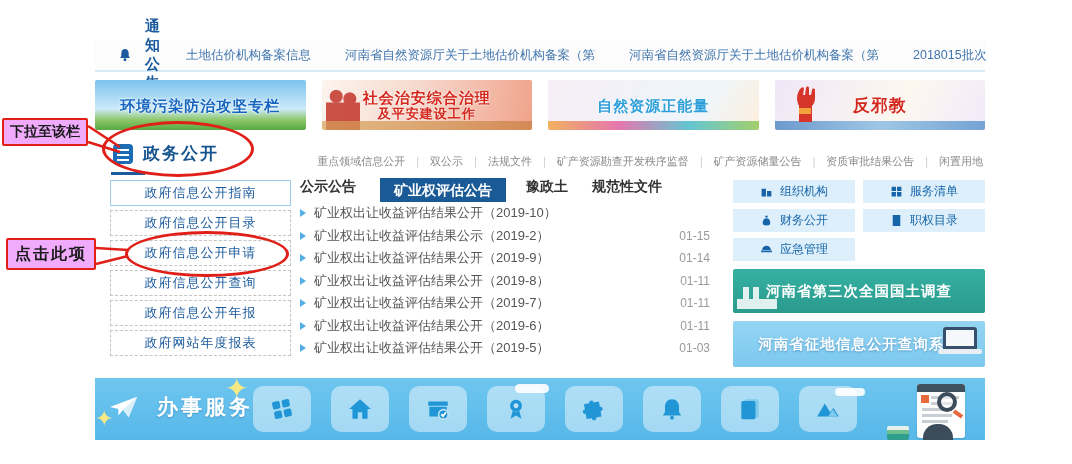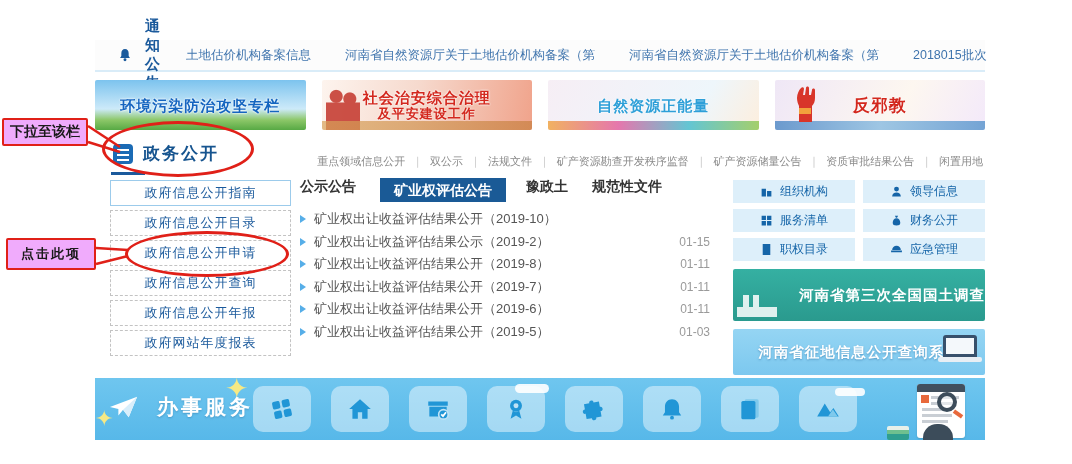--- a/index.html
+++ b/index.html
@@ -58,36 +58,36 @@
   .side-item { height:26px; margin-bottom:4px; border:1px dashed #c3c3c3; background:#fff;
     color:#1b5a9c; font-size:13px; display:flex; align-items:center; justify-content:center;
     letter-spacing:1px; cursor:pointer; }
   .side-item.first { border:1px solid #9ccbeb; }
 
   
   .center { left:300px; top:178px; width:410px; }
   .tabs { display:flex; height:24px; }
   .tab { font-size:14px; font-weight:bold; color:#333; margin-right:24px; cursor:pointer; white-space:nowrap; }
   .tab.active { background:#1a5a96; color:#fff; padding:4px 14px; margin-right:20px; }
-  .news { margin-top:6px; }
+  .news { margin-top:0; }
   .news-row { display:flex; align-items:center; height:22.5px; cursor:pointer; }
   .tri { width:0; height:0; border-left:6px solid #56aee8; border-top:4px solid transparent;
     border-bottom:4px solid transparent; margin-right:8px; flex:0 0 auto; }
   .news-title { font-size:13px; color:#555; flex:1 1 auto; white-space:nowrap; overflow:hidden; }
   .news-date { font-size:12px; color:#9a9a9a; flex:0 0 auto; }
 
   
   .rightcol { left:733px; top:180px; width:252px; }
   .quick-grid { display:grid; grid-template-columns:122px 122px; gap:6px 8px; }
   .qbtn { height:23px; background:#ddeffa; display:flex; align-items:center; justify-content:center;
     color:#1565a8; font-size:12px; cursor:pointer; }
   .qbtn svg { margin-right:7px; }
   .sbanner { width:252px; border-radius:2px; margin-top:8px; color:#fff; font-weight:bold;
     display:flex; align-items:center; justify-content:center; cursor:pointer; position:relative; overflow:hidden; }
-  .sb1 { height:52px; background:linear-gradient(180deg,#35b0a2,#2a9a8e); font-size:14.5px; letter-spacing:1px;justify-content:flex-end; }
+  .sb1 { height:44px; background:linear-gradient(180deg,#35b0a2,#2a9a8e); font-size:14.5px; letter-spacing:1px; }
   .sb1::before { content:""; position:absolute; left:4px; bottom:4px; width:40px; height:22px;
     background:linear-gradient(0deg,#ffffff 0 10px,transparent 10px),
                linear-gradient(90deg,transparent 0 6px,#ffffff 6px 12px,transparent 12px 16px,#ffffff 16px 22px,transparent 22px);
     opacity:.85; }
   .sb2 { height:46px; background:linear-gradient(180deg,#95d5f3,#7cc8ef); font-size:14.5px;
     letter-spacing:1px; text-shadow:0 1px 2px rgba(40,110,160,.55); }
   .laptop { position:absolute; right:8px; top:6px; width:34px; height:22px; background:#37506b;
     border-radius:3px 3px 0 0; }
   .laptop::before { content:""; position:absolute; left:3px; top:3px; right:3px; bottom:3px; background:#f4f8fb; }
   .laptop::after { content:""; position:absolute; left:-5px; bottom:-5px; width:44px; height:5px;
@@ -117,21 +117,21 @@
     transform:rotate(35deg); }
   .illu .head { position:absolute; right:26px; bottom:-6px; width:30px; height:22px; background:#3c4c5a;
     border-radius:14px 14px 0 0; }
   .illu .books { position:absolute; left:0; bottom:0; width:22px; height:14px;
     background:linear-gradient(0deg,#2f9e8f 0 6px,#6fc08f 6px 10px,#e7f0e9 10px); border-radius:2px; }
 
   
   .callout { border:2px solid #e02018; background:#f0abfc; color:#1a1a1a; font-weight:bold;
     display:flex; align-items:center; justify-content:center; z-index:6; border-radius:2px; }
   .callout1 { left:2px; top:118px; width:86px; height:28px; font-size:14px; }
-  .callout2 { left:6px; top:238px; width:90px; height:32px; font-size:13px; letter-spacing:2px; }
+  .callout2 { left:6px; top:238px; width:90px; height:32px; font-size:16px; letter-spacing:2px; }
   .red-ellipse { border:3px solid #e02018; border-radius:50%; z-index:5; pointer-events:none; }
   .ellipse1 { left:102px; top:121px; width:152px; height:56px; }
   .ellipse2 { left:125px; top:231px; width:164px; height:46px; }
   .overlay { left:0; top:0; width:1072px; height:464px; z-index:5; pointer-events:none; }
 
   .qicon { flex:0 0 auto; }
 </style>
 </head>
 <body>
 
@@ -202,20 +202,25 @@
         <span class="news-title">矿业权出让收益评估结果公开（2019-10）</span>
         <span class="news-date"></span>
       </div>
       <div class="news-row">
         <span class="tri"></span>
         <span class="news-title">矿业权出让收益评估结果公示（2019-2）</span>
         <span class="news-date">01-15</span>
       </div>
       <div class="news-row">
         <span class="tri"></span>
+        <span class="news-title">矿业权出让收益评估结果公开（2019-9）</span>
+        <span class="news-date">01-14</span>
+      </div>
+      <div class="news-row">
+        <span class="tri"></span>
         <span class="news-title">矿业权出让收益评估结果公开（2019-8）</span>
         <span class="news-date">01-11</span>
       </div>
       <div class="news-row">
         <span class="tri"></span>
         <span class="news-title">矿业权出让收益评估结果公开（2019-7）</span>
         <span class="news-date">01-11</span>
       </div>
       <div class="news-row">
         <span class="tri"></span>
@@ -230,26 +235,20 @@
     </div>
   </div>
 
   <div class="abs rightcol">
     <div class="quick-grid">
       <div class="qbtn">
         <svg class="qicon" width="13" height="13" viewBox="0 0 24 24">
             <path fill="#1565a8" d="M3 21V7h8v14H3zm10 0V11h8v10h-8zM5 9h4v2H5V9zm0 4h4v2H5v-2zm10 0h4v2h-4v-2z"></path>
           </svg>
         <span>组织机构</span>
-      </div>
-      <div class="qbtn">
-        <svg class="qicon" width="13" height="13" viewBox="0 0 24 24">
-            <path fill="#1565a8" d="M12 3a4.5 4.5 0 110 9 4.5 4.5 0 010-9zM4 21c0-4 3.6-7 8-7s8 3 8 7H4z"></path>
-          </svg>
-        <span>领导信息</span>
       </div>
       <div class="qbtn">
         <svg class="qicon" width="13" height="13" viewBox="0 0 24 24">
             <path fill="#1565a8" d="M3 3h8v8H3V3zm10 0h8v8h-8V3zM3 13h8v8H3v-8zm10 0h8v8h-8v-8z"></path>
           </svg>
         <span>服务清单</span>
       </div>
       <div class="qbtn">
         <svg class="qicon" width="13" height="13" viewBox="0 0 24 24">
             <path fill="#1565a8" d="M9 3h6l-2 4h-2L9 3zm3 5c4 0 7 4 7 8s-2.5 5-7 5-7-1-7-5 3-8 7-8z"></path>

